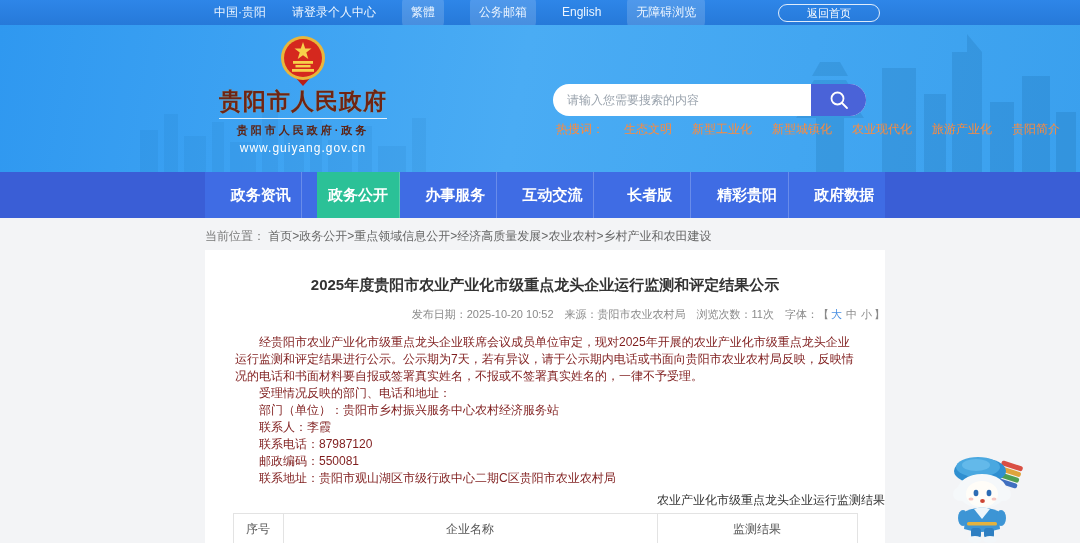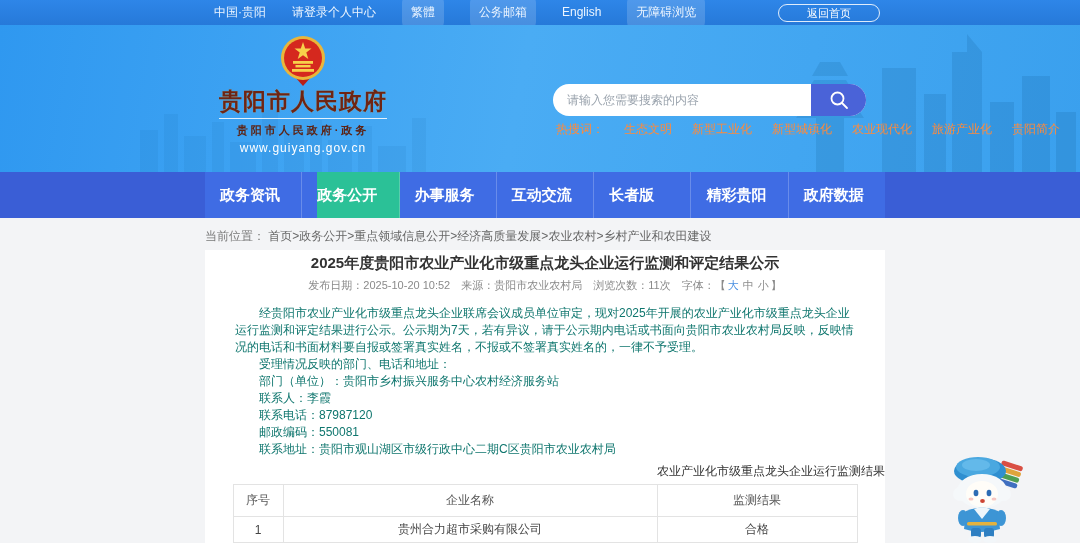--- a/index.html
+++ b/index.html
@@ -44,35 +44,35 @@
   }
   .search-input { flex:1; border:none; outline:none; padding:6px 14px; font-size:12px; color:#666; background:transparent; }
   .search-input::placeholder { color:#9aa3ad; }
   .search-btn { width:55px; background:#4a63d8; border:none; display:flex; align-items:center; justify-content:center; cursor:pointer; }
   .hot-row { position:absolute; left:556px; top:96px; display:flex; gap:20px; font-size:12px; color:#ff8a3a; white-space:nowrap; }
   .hot-link { cursor:pointer;text-align:right; }
   
   .nav { position:absolute; top:172px; left:0; width:100%; height:46px; background:#3a5ed6; }
   .nav-inner { position:absolute; left:205px; top:0; width:680px; height:46px; display:flex; background:#3f6ce4; }
   .nav-tab {
-    flex:1; text-align:left; line-height:46px; color:#fff; font-size:15px; font-weight:bold;
+    flex:1; text-align:center; line-height:46px; color:#fff; font-size:15px; font-weight:bold;
     cursor:pointer; border-right:1px solid rgba(255,255,255,.22); white-space:nowrap;margin-left:15px;
   }
   .nav-tab:last-child { border-right:none; }
   .nav-tab.active { background:#2bc197; }
   
   .breadcrumb { position:absolute; top:228px; left:205px; font-size:12px; color:#7a7a7a; }
   .breadcrumb .path { color:#666; cursor:pointer; }
   
   .card { position:absolute; left:205px; top:250px; width:680px; height:293px; background:#fff; overflow:hidden; }
-  .art-title { margin-top:4px; text-align:center; font-size:15px; font-weight:bold; color:#333; padding:0 40px; }
-  .art-meta { margin-top:5px; text-align:center; font-size:11px; color:#8a8a8a; }
+  .art-title { margin-top:26px; text-align:center; font-size:15px; font-weight:bold; color:#333; padding:0 40px; }
+  .art-meta { margin-top:12px; text-align:right; font-size:11px; color:#8a8a8a; }
   .meta-size { margin:0 2px; cursor:pointer; }
   .meta-size-large { color:#4a90e2; }
-  .art-body { margin:12px 30px 0; font-size:12px; color:#0f766e; }
+  .art-body { margin:12px 30px 0; font-size:12px; color:#7f1d1d; }
   .art-para { text-indent:2em; line-height:17px; }
   .art-line { text-indent:2em; line-height:17px; }
   .tbl-title { margin-top:5px; text-align:right; font-size:12px; font-weight:normal; color:#333; }
   .result-table { margin:4px auto 0; border-collapse:collapse; width:624px; table-layout:fixed; font-size:12px; color:#444; }
   .result-table td { border:1px solid #e3e3e3; text-align:center; height:26px; background:#fff; }
   .result-table tr.head td { height:32px; color:#555; }
   
   .mascot { position:absolute; left:940px; top:449px; cursor:pointer; }
 </style>
 </head>

